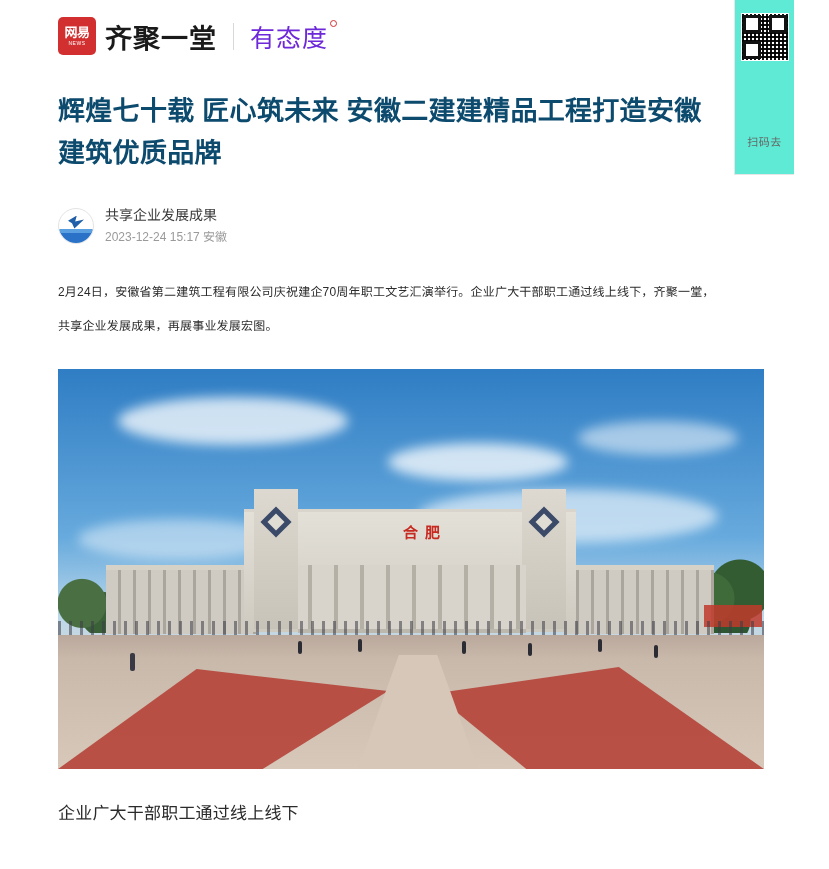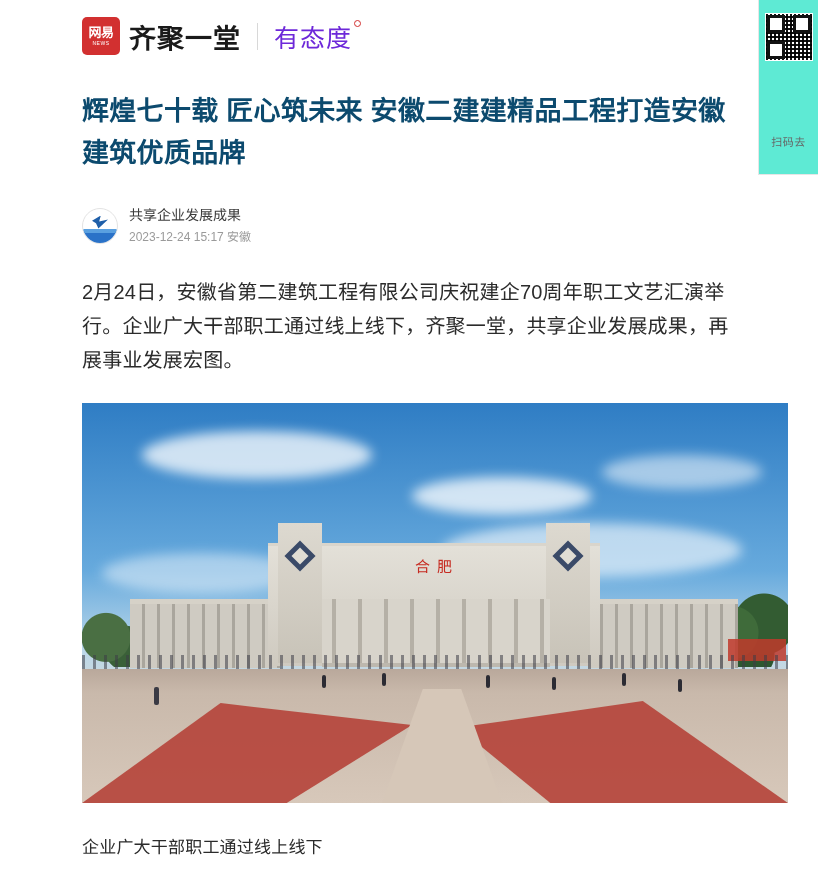--- a/index.html
+++ b/index.html
@@ -15,21 +15,20 @@
     color: #333;
     position: relative;
   }
 
   
   .page {
     position: relative;
     width: 794px;
     height: 869px;
     box-sizing: border-box;
-    margin-left: 24px;
   }
 
   .header {
     display: flex;
     align-items: center;
     padding: 16px 0 0 58px;
     height: 56px;
     box-sizing: border-box;
   }
   .logo-badge {
@@ -202,21 +201,21 @@
     font-size: 14px;
     color: #3c3c3c;
   }
   .meta {
     font-size: 12px;
     color: #9a9a9a;
     margin-top: 4px;
   }
 
   p.body-text {
-    font-size: 20px;
+    font-size: 12px;
     line-height: 34px;
     color: #2b2b2b;
     margin: 30px 0 0 0;
     letter-spacing: 0.2px;
     max-width: 706px;
   }
 
   
   .photo-wrap {
     margin-top: 26px;
@@ -272,26 +271,26 @@
   }
   .tower-emblem::after {
     content: "";
     position: absolute;
     inset: 5px;
     background: #e0ddd4;
   }
   .hefei-label {
     position: absolute;
     top: 152px;
-    left: 320px;
+    left: 332px;
     width: 70px;
     text-align: center;
     color: #c62a20;
     font-size: 15px;
-    font-weight: normal;
+    font-weight: bold;
     letter-spacing: 7px;
     font-family: "Liberation Serif", "DejaVu Serif", serif;
   }
   .colonnade {
     position: absolute;
     left: 240px;
     top: 196px;
     width: 228px;
     height: 64px;
     background:

